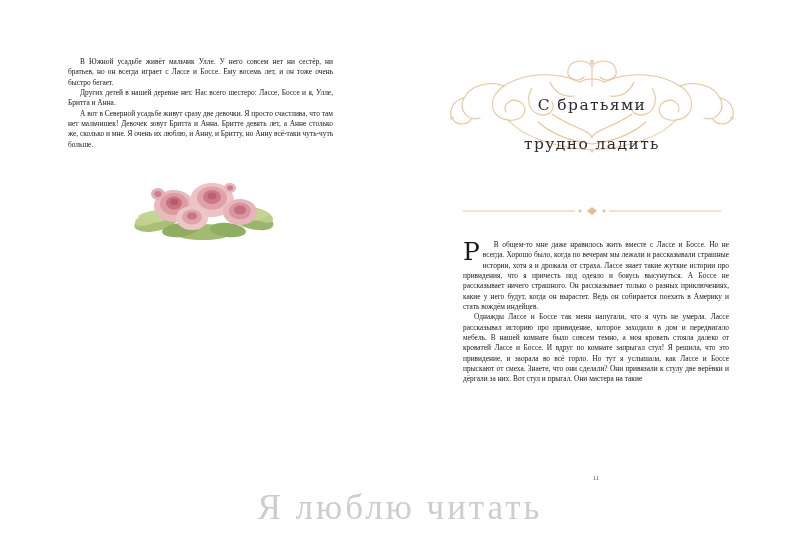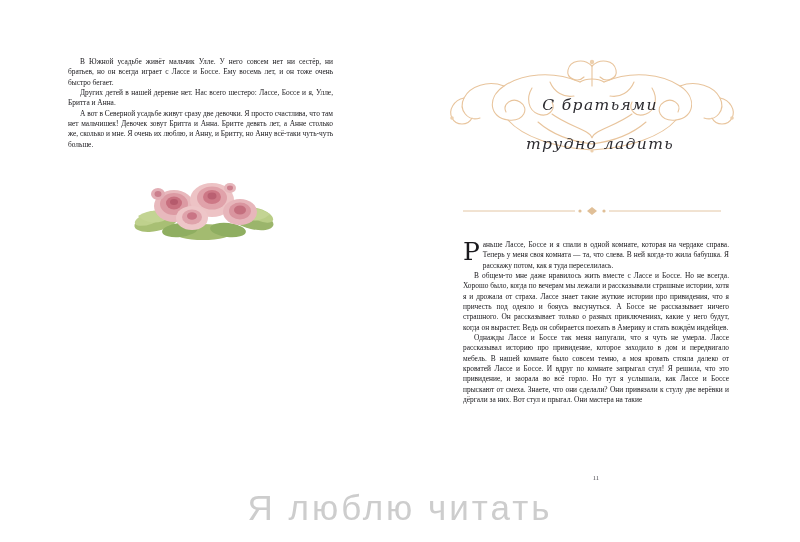--- a/index.html
+++ b/index.html
@@ -72,27 +72,26 @@
   .ornament {
     position: absolute;
     left: 42px;
     top: 52px;
     width: 300px;
     height: 108px;
   }
 
   .chapter-title {
     position: absolute;
-    left: 54px;
+    left: 46px;
     top: 95px;
     width: 292px;
     text-align: center;
     color: #2b2a2f;
     font-family: "DejaVu Serif", serif;
-    font-style: italic;
     line-height: 1.35;
   }
   .chapter-title .line1 {
     display: block;
     font-size: 15.5px;
     letter-spacing: 1.4px;
   }
   .chapter-title .line2 {
     display: block;
     font-size: 15.5px;
@@ -146,21 +145,21 @@
     color: #4b4a50;
   }
 
   
   .watermark {
     position: absolute;
     left: 0;
     top: 488px;
     width: 800px;
     text-align: center;
-    font-family: Liberation Sans, sans-serif;
+    font-family: Liberation Serif, serif;
     font-size: 35px;
     letter-spacing: 3px;
     color: #cdcdcd;
     white-space: nowrap;
     pointer-events: none;
   }
 </style>
 </head>
 <body>
 
@@ -263,21 +262,21 @@
       <svg viewBox="0 0 258 10" width="258" height="10" xmlns="http://www.w3.org/2000/svg">
         <line x1="0" y1="5" x2="112" y2="5" stroke="#e3c6a4" stroke-width="1"></line>
         <line x1="146" y1="5" x2="258" y2="5" stroke="#e3c6a4" stroke-width="1"></line>
         <path d="M129 1 L134 5 L129 9 L124 5 Z" fill="#e0bf97"></path>
         <circle cx="117" cy="5" r="1.6" fill="#e0bf97"></circle>
         <circle cx="141" cy="5" r="1.6" fill="#e0bf97"></circle>
       </svg>
     </div>
 
     <div class="right-text">
-      <p class="nofirst"><span class="dropcap">Р</span><span>аньше Лассе, Боссе и я спали в одной комнате, которая на чердаке справа. Теперь у меня своя комната — та, что слева. В ней когда-то жила бабушка. Я расскажу потом, как я туда переселилась.</span></p>
+      <p class="nofirst"><span class="dropcap">Р</span></p>
       <p>В общем-то мне даже нравилось жить вместе с Лассе и Боссе. Но не всегда. Хорошо было, когда по вечерам мы лежали и рассказывали страшные истории, хотя я и дрожала от страха. Лассе знает такие жуткие истории про привидения, что я причесть под одеяло и бояусь высунуться. А Боссе не рассказывает ничего страшного. Он рассказывает только о разных приключениях, какие у него будут, когда он вырастет. Ведь он собирается поехать в Америку и стать вождём индейцев.</p>
       <p>Однажды Лассе и Боссе так меня напугали, что я чуть не умерла. Лассе рассказывал историю про привидение, которое заходило в дом и передвигало мебель. В нашей комнате было совсем темно, а моя кровать стояла далеко от кроватей Лассе и Боссе. И вдруг по комнате запрыгал стул! Я решила, что это привидение, и заорала во всё горло. Но тут я услышала, как Лассе и Боссе прыскают от смеха. Знаете, что они сделали? Они привязали к стулу две верёвки и дёргали за них. Вот стул и прыгал. Они мастера на такие</p>
     </div>
 
     <div class="folio">11</div>
   </div>
 
   <div class="watermark">Я люблю читать</div>
 </div>
 

